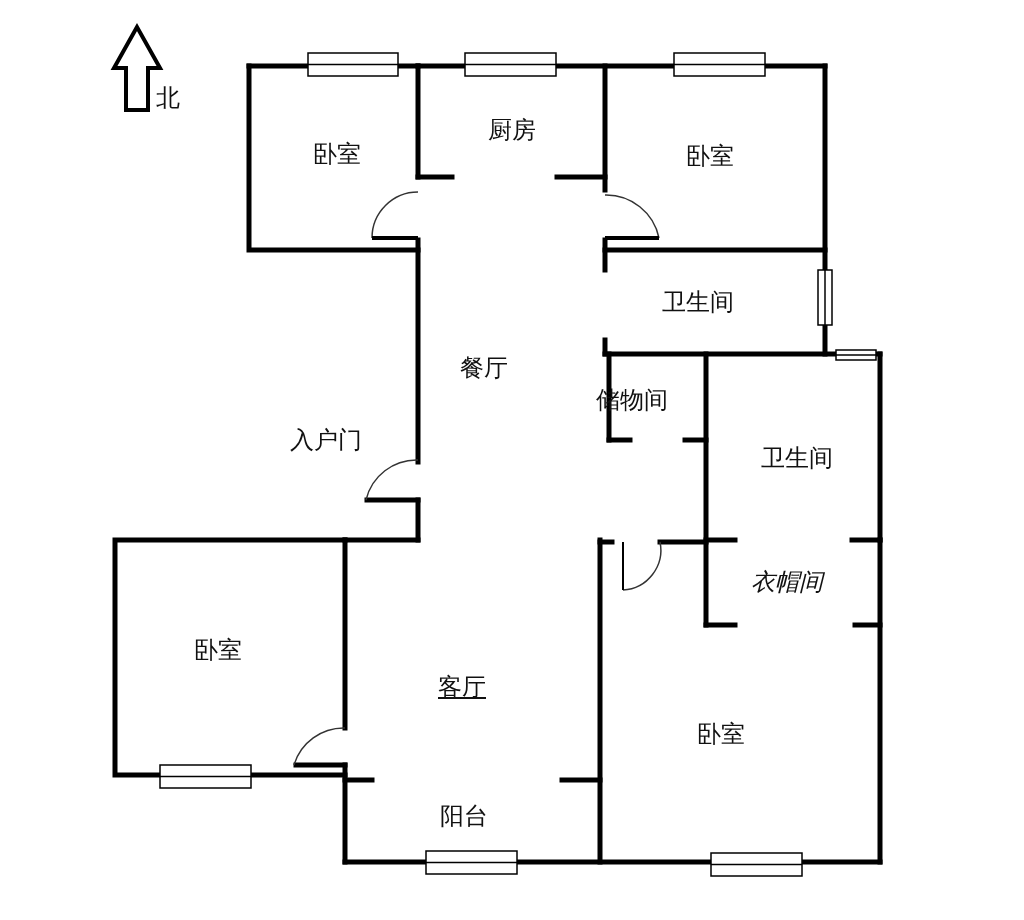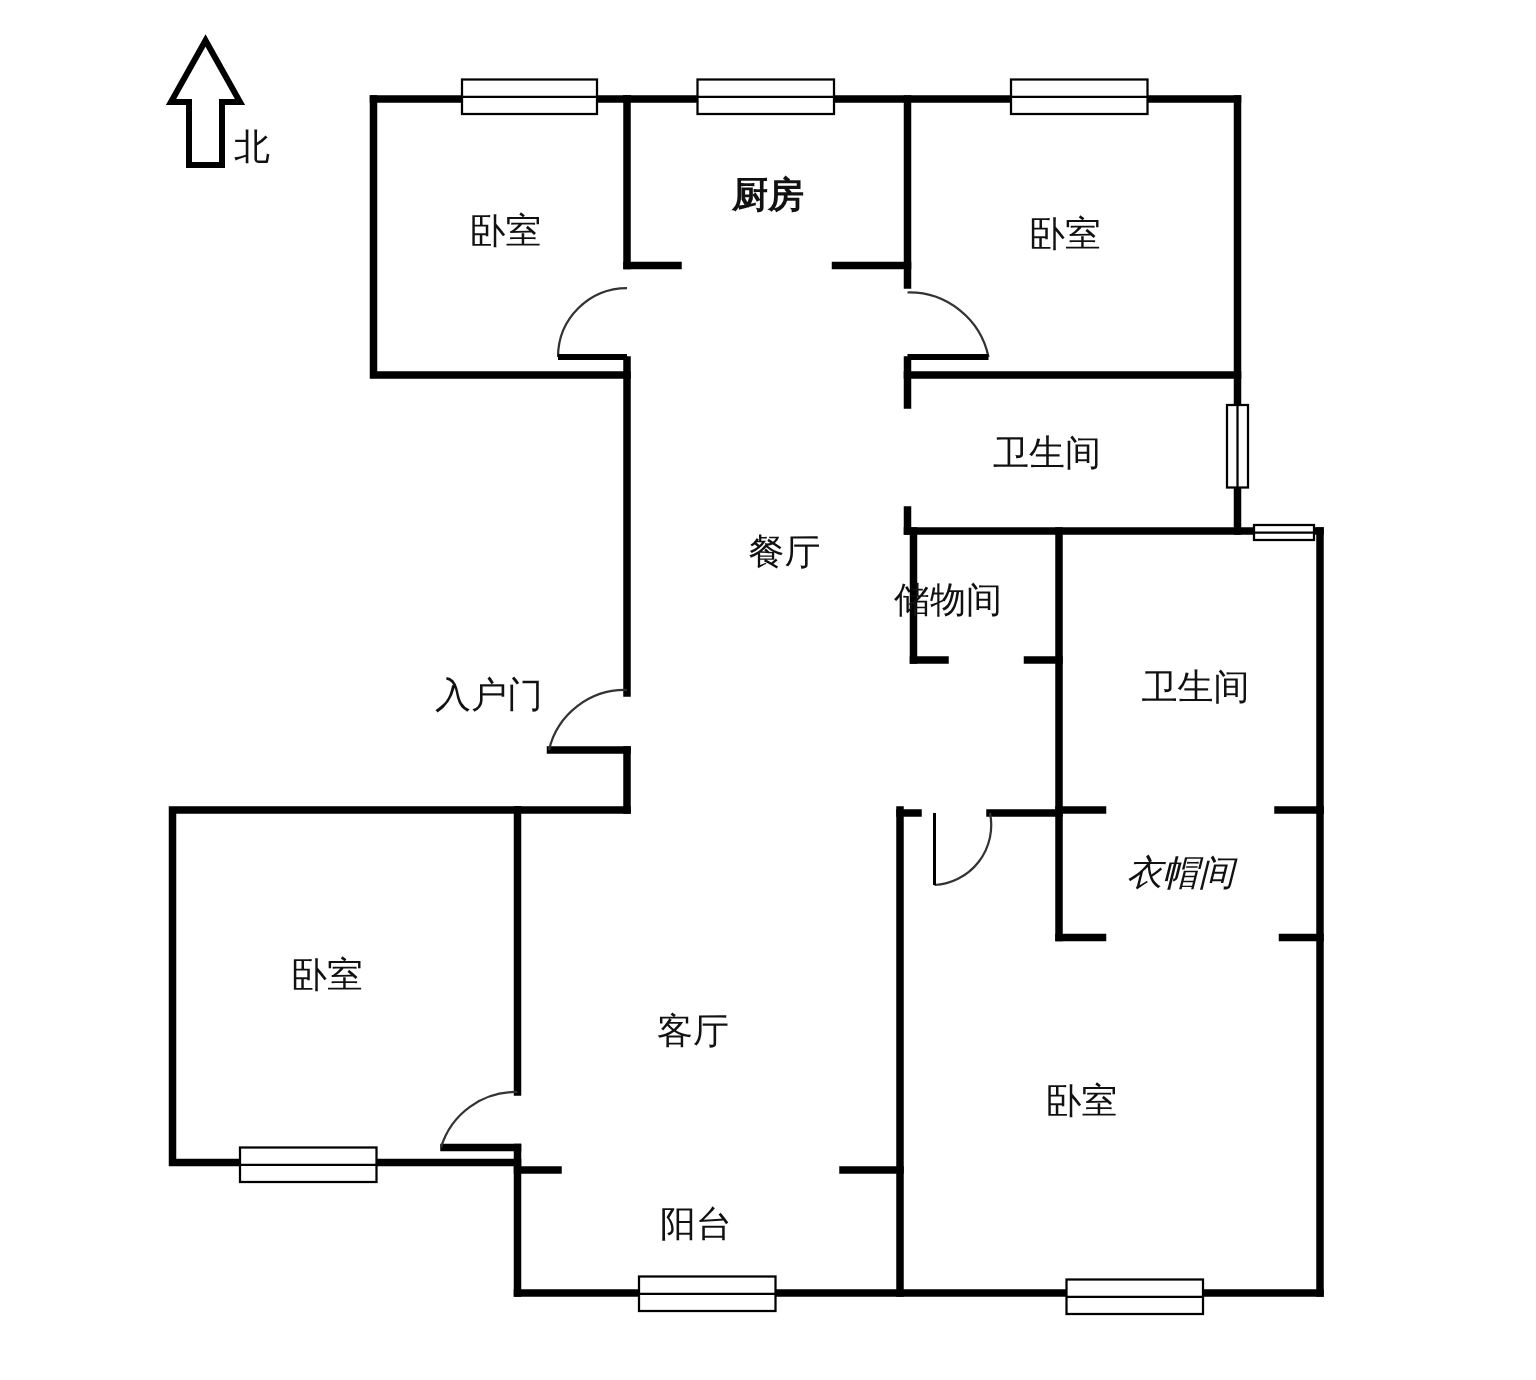--- a/index.html
+++ b/index.html
@@ -122,25 +122,25 @@
         <path d="M623,590 A40,40 0 0 0 660,542"></path>
         <line x1="623" y1="542" x2="623" y2="590" stroke="#000" stroke-width="2"></line>
       </g>
   </g>
 </svg>
 
 <div class="compass-label" style="left:156px; top:82px;">北</div>
 
 <div id="labels">
     <div class="room-label" style="left: 337px; top: 154px;">卧室</div>
-    <div class="room-label" style="left: 512px; top: 130px; font-weight: bold;">厨房</div>
+    <div class="room-label" style="left: 512px; top: 130px;">厨房</div>
     <div class="room-label" style="left: 710px; top: 156px;">卧室</div>
     <div class="room-label" style="left: 698px; top: 302px;">卫生间</div>
-    <div class="room-label" style="left: 523px; top: 368px;">餐厅</div>
+    <div class="room-label" style="left: 484px; top: 368px;">餐厅</div>
     <div class="room-label" style="left: 632px; top: 400px; font-family: Liberation Serif, serif;">储物间</div>
     <div class="room-label" style="left: 797px; top: 458px;">卫生间</div>
-    <div class="room-label" style="left: 326px; top: 463px; text-align: center;">入户门</div>
+    <div class="room-label" style="left: 326px; top: 440px; text-align: center;">入户门</div>
     <div class="room-label" style="left: 787px; top: 582px; font-style: italic;">衣帽间</div>
     <div class="room-label" style="left: 218px; top: 650px;">卧室</div>
-    <div class="room-label" style="left: 462px; top: 687px;">客厅</div>
+    <div class="room-label" style="left: 462px; top: 687px; text-decoration: underline;">客厅</div>
     <div class="room-label" style="left: 721px; top: 734px;">卧室</div>
     <div class="room-label" style="left: 448px; top: 816px; margin-left: 16px;">阳台</div>
   </div>
 
 </body></html>

